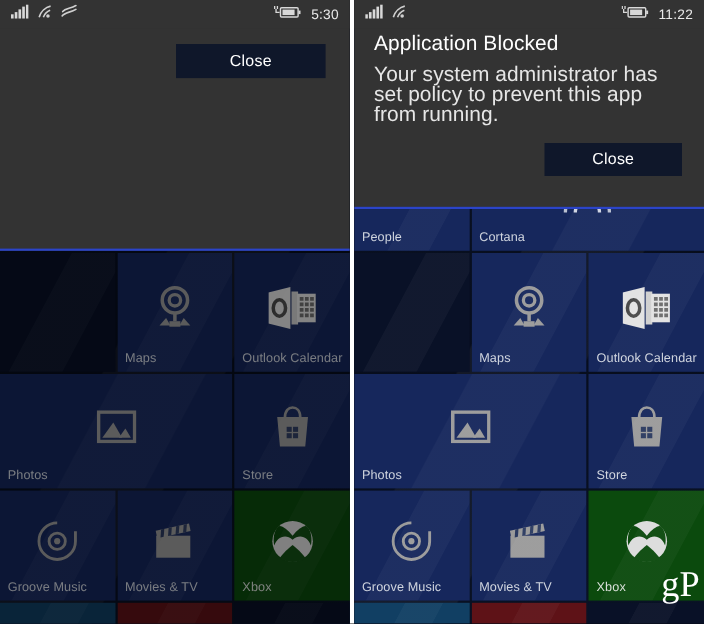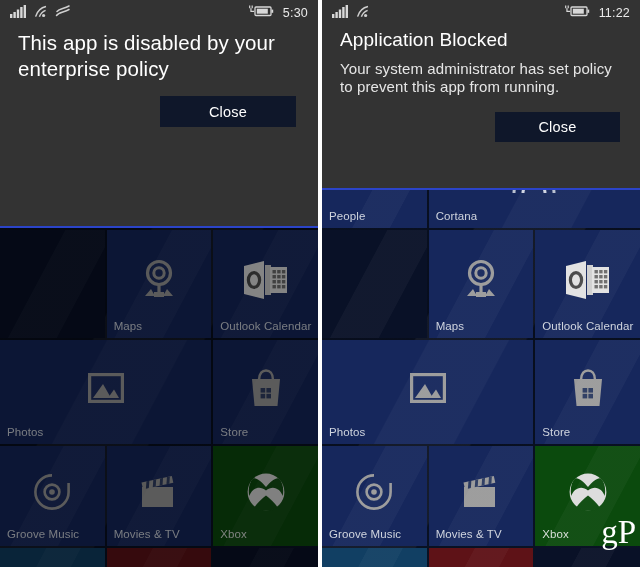--- a/index.html
+++ b/index.html
@@ -149,21 +149,21 @@
   
   .phone.left .dialog { height: 228px; }
   .phone.left .dlg-title { font-size: 20.5px; line-height: 26px; margin-top: 4px; }
   .phone.left .dlg-body  { font-size: 13.5px; line-height: 19px; margin-top: 10px; }
   .phone.left .dlg-btnrow { margin-top: 14px; padding-right: 4px; }
   .phone.left .closebtn { width: 136px; height: 31px; font-size: 14.5px; }
 
   
   .phone.right .dialog { height: 190px; }
   .phone.right .dlg-title { font-size: 19px; line-height: 24px; margin-top: 2px; }
-  .phone.right .dlg-body  { font-size: 15px; line-height: 18px; margin-top: 8px; }
+  .phone.right .dlg-body  { font-size: 19px; line-height: 18px; margin-top: 8px; }
   .phone.right .dlg-btnrow { margin-top: 16px; padding-right: 2px; }
   .phone.right .closebtn { width: 125px; height: 30px; font-size: 14.5px; }
 
   
   .watermark {
     position: absolute;
     right: 4px; bottom: 18px;
     color: #ffffff;
     font-family: "Liberation Serif", "DejaVu Serif", serif;
     font-size: 33px;
@@ -278,21 +278,20 @@
         </div>
         <div style="position: absolute; left: 0px; right: 0px; top: 548px; height: 19px; display: grid; grid-template-columns: repeat(3, 1fr); gap: 2px;">
           <div class="tile blue-dk"></div>
           <div class="tile red-dk"></div>
           <div class="tile empty"></div>
         </div>
       </div>
     <div class="scrim"></div>
 
     <div class="dialog">
-      <div class="dlg-title">This app is disabled by your enterprise policy</div>
       <div class="dlg-btnrow">
         <button class="closebtn">Close</button>
       </div>
       <div class="dlg-underline"></div>
     </div>
 
     <div class="statusbar">
       <div class="sb-left">
         <span>
           <svg width="16" height="13" viewBox="0 0 16 13">

